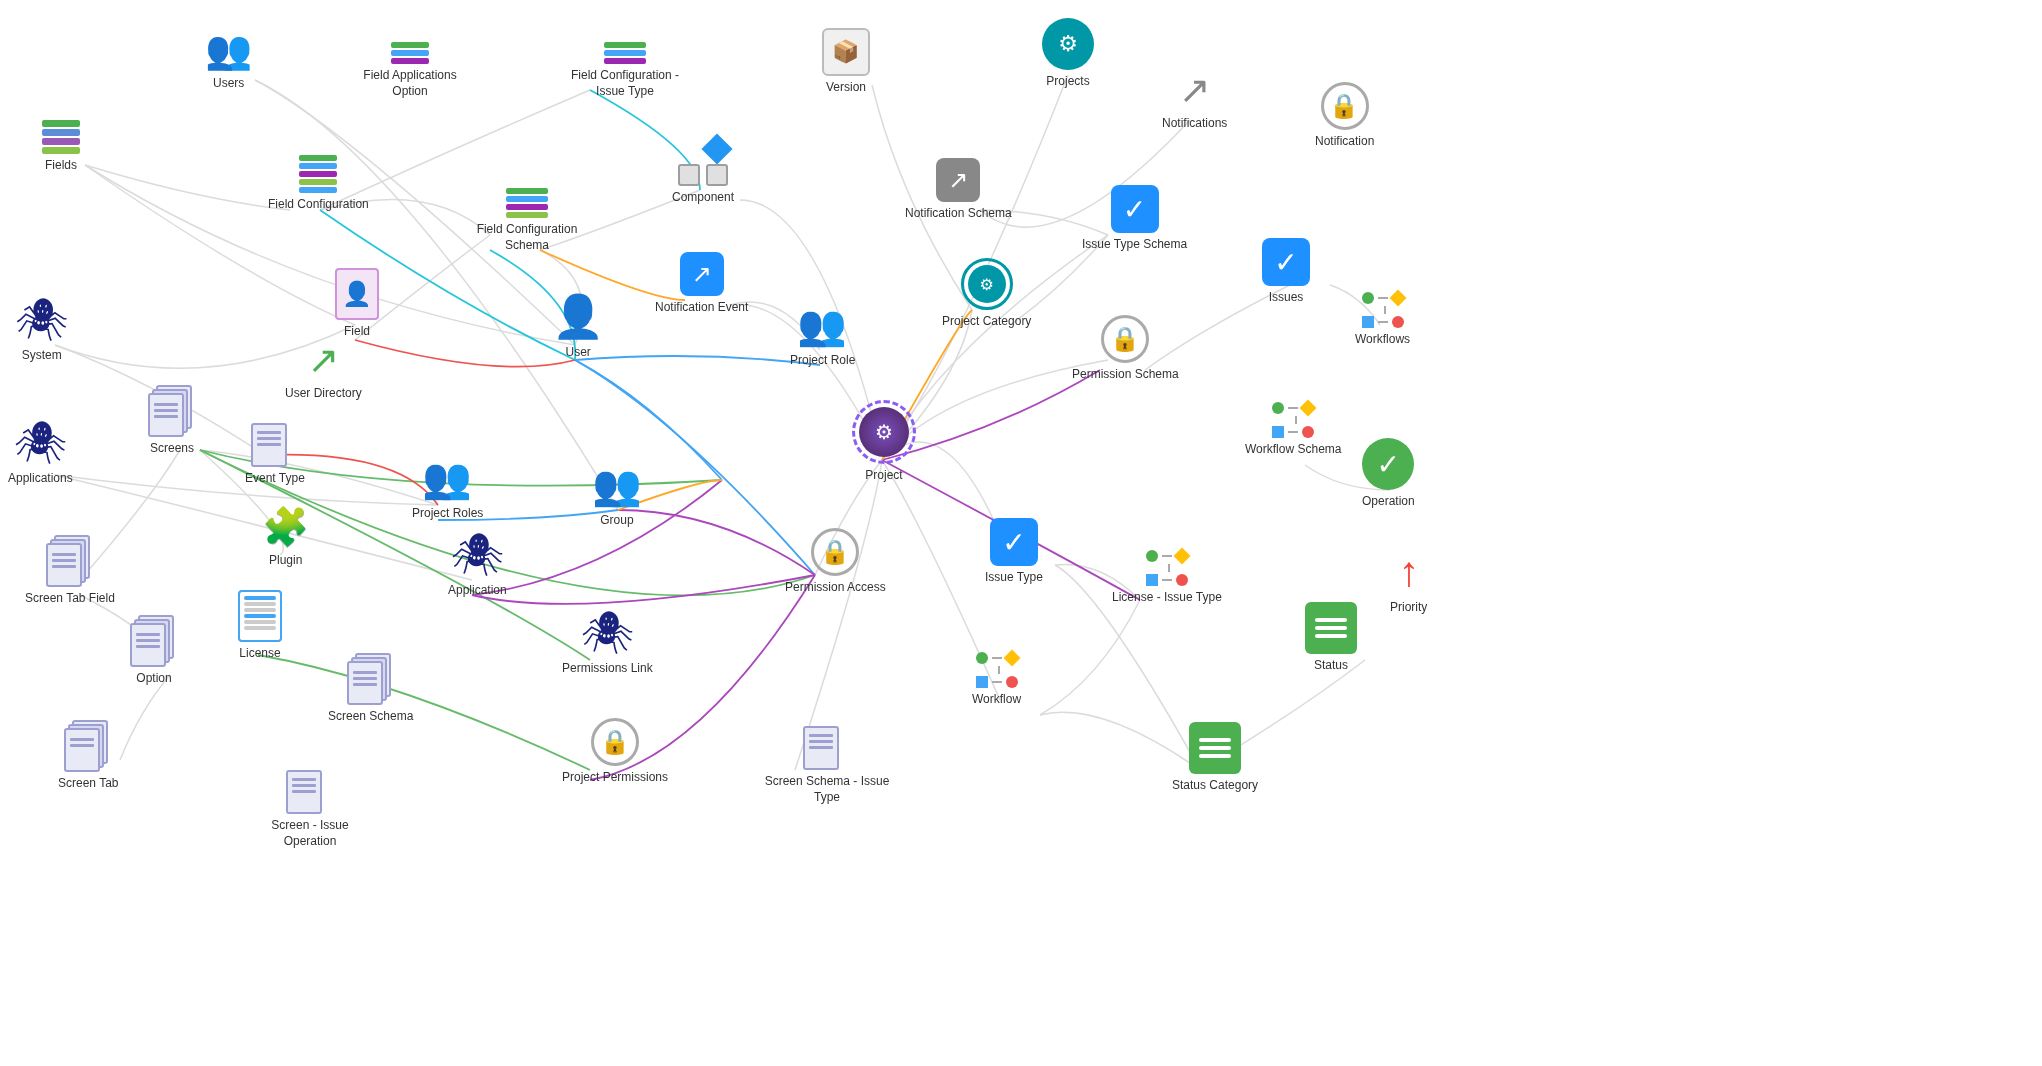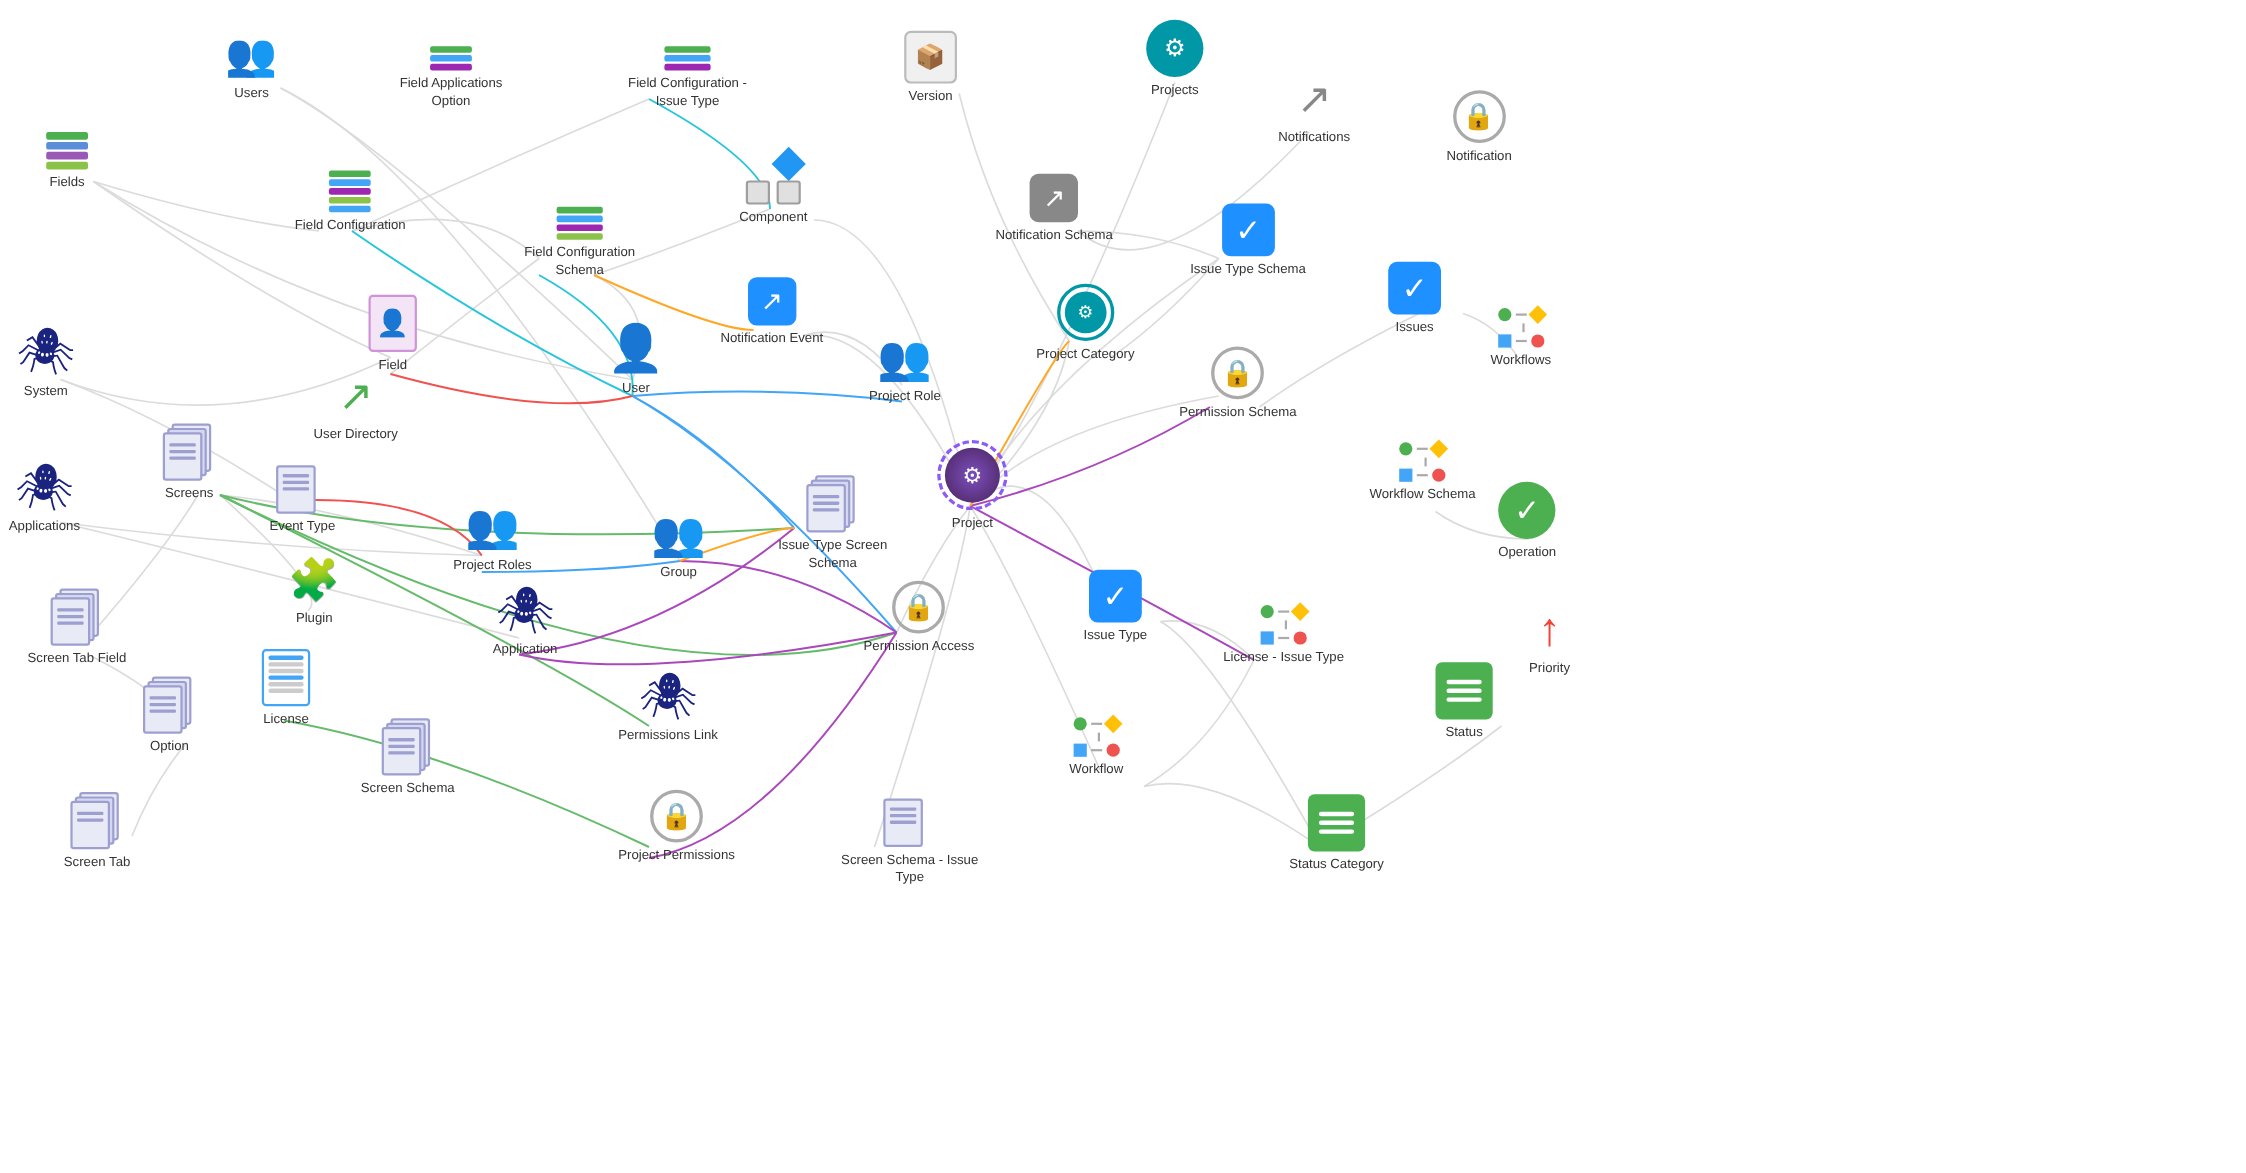--- a/index.html
+++ b/index.html
@@ -411,20 +411,32 @@
         <div style="position:absolute;top:8px;left:0;width:36px;height:44px;background:#E8EAF6;border:2px solid #9C9FD0;border-radius:3px;display:flex;flex-direction:column;padding:8px 4px;gap:3px;">
           <div style="height:3px;background:#9C9FD0;border-radius:1px;"></div>
           <div style="height:3px;background:#9C9FD0;border-radius:1px;"></div>
           <div style="height:3px;background:#9C9FD0;border-radius:1px;"></div>
         </div>
       </div>
     </div>
     <div class="node-label">Screen Schema</div>
   </div>
 
+  <div class="node" style="left:245px; top:762px">
+    <div class="icon-box">
+      <div style="width:48px;height:52px;position:relative;">
+        <div style="position:absolute;top:8px;left:0;width:36px;height:44px;background:#E8EAF6;border:2px solid #9C9FD0;border-radius:3px;display:flex;flex-direction:column;padding:6px 4px;gap:3px;">
+          <div style="height:3px;background:#9C9FD0;border-radius:1px;"></div>
+          <div style="height:3px;background:#9C9FD0;border-radius:1px;"></div>
+          <div style="height:3px;background:#9C9FD0;border-radius:1px;"></div>
+        </div>
+      </div>
+    </div>
+    <div class="node-label">Screen - Issue Operation</div>
+  </div>
 
   <div class="node" style="left:462px; top:188px">
     <div class="icon-box">
       <div class="fields-stack" style="gap:2px;">
         <div style="width:42px;height:6px;background:#4CAF50;border-radius:2px;"></div>
         <div style="width:42px;height:6px;background:#42A5F5;border-radius:2px;"></div>
         <div style="width:42px;height:6px;background:#9C27B0;border-radius:2px;"></div>
         <div style="width:42px;height:6px;background:#8BC34A;border-radius:2px;"></div>
       </div>
     </div>
@@ -495,34 +507,20 @@
     <div class="icon-box">
       <div style="position:relative;width:50px;height:48px;">
         <div style="position:absolute;bottom:0;left:0;width:22px;height:22px;background:#E0E0E0;border:2px solid #9E9E9E;border-radius:3px;"></div>
         <div style="position:absolute;bottom:0;right:0;width:22px;height:22px;background:#E0E0E0;border:2px solid #9E9E9E;border-radius:3px;"></div>
         <div style="position:absolute;top:0;right:0;width:22px;height:22px;background:#2196F3;transform:rotate(45deg);"></div>
       </div>
     </div>
     <div class="node-label">Component</div>
   </div>
 
-  <div class="node" style="left:692px; top:432px">
-    <div class="icon-box">
-      <div style="width:48px;height:52px;position:relative;">
-        <div style="position:absolute;top:0;left:8px;width:36px;height:44px;background:#E8EAF6;border:2px solid #9C9FD0;border-radius:3px;"></div>
-        <div style="position:absolute;top:4px;left:4px;width:36px;height:44px;background:#D5D8F0;border:2px solid #9C9FD0;border-radius:3px;"></div>
-        <div style="position:absolute;top:8px;left:0;width:36px;height:44px;background:#E8EAF6;border:2px solid #9C9FD0;border-radius:3px;display:flex;flex-direction:column;padding:8px 4px;gap:3px;">
-          <div style="height:3px;background:#9C9FD0;border-radius:1px;"></div>
-          <div style="height:3px;background:#9C9FD0;border-radius:1px;"></div>
-          <div style="height:3px;background:#9C9FD0;border-radius:1px;"></div>
-        </div>
-      </div>
-    </div>
-    <div class="node-label">Issue Type Screen Schema</div>
-  </div>
 
   <div class="node" style="left:762px; top:718px">
     <div class="icon-box">
       <div style="width:48px;height:52px;position:relative;">
         <div style="position:absolute;top:8px;left:0;width:36px;height:44px;background:#E8EAF6;border:2px solid #9C9FD0;border-radius:3px;display:flex;flex-direction:column;padding:6px 4px;gap:3px;">
           <div style="height:3px;background:#9C9FD0;border-radius:1px;"></div>
           <div style="height:3px;background:#9C9FD0;border-radius:1px;"></div>
           <div style="height:3px;background:#9C9FD0;border-radius:1px;"></div>
         </div>
       </div>
@@ -656,21 +654,21 @@
     <div class="node-label">Notification</div>
   </div>
 
   <div class="node" style="left:1262px; top:238px">
     <div class="icon-box">
       <div class="blue-check-box">✓</div>
     </div>
     <div class="node-label">Issues</div>
   </div>
 
-  <div class="node" style="left:1355px; top:280px">
+  <div class="node" style="left:1355px; top:292px">
     <div class="icon-box">
       <div class="workflow-icon">
         <div class="wf-row">
           <div class="wf-circle-green"></div>
           <div class="wf-line"></div>
           <div class="wf-diamond"></div>
         </div>
         <div class="wf-line" style="width:2px;height:8px;margin-left:5px;background:#aaa;"></div>
         <div class="wf-row">
           <div class="wf-square-blue"></div>

